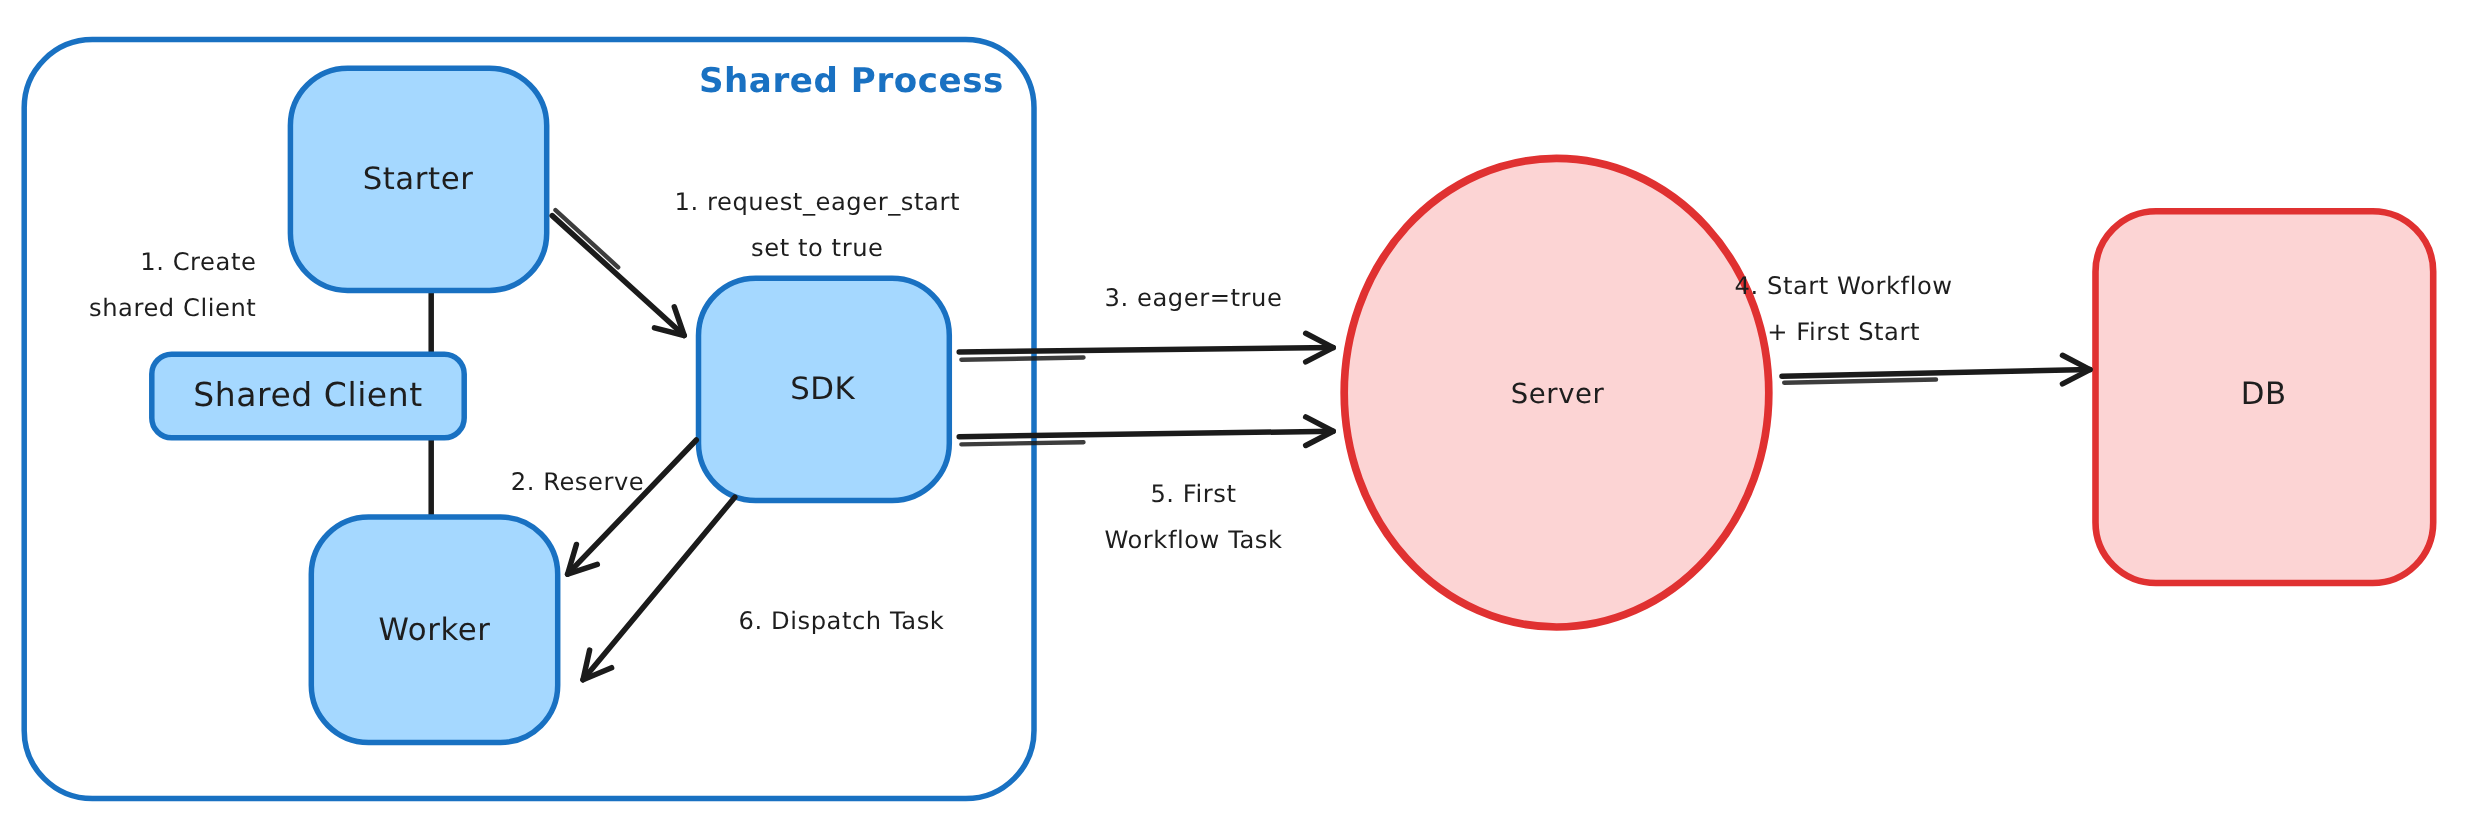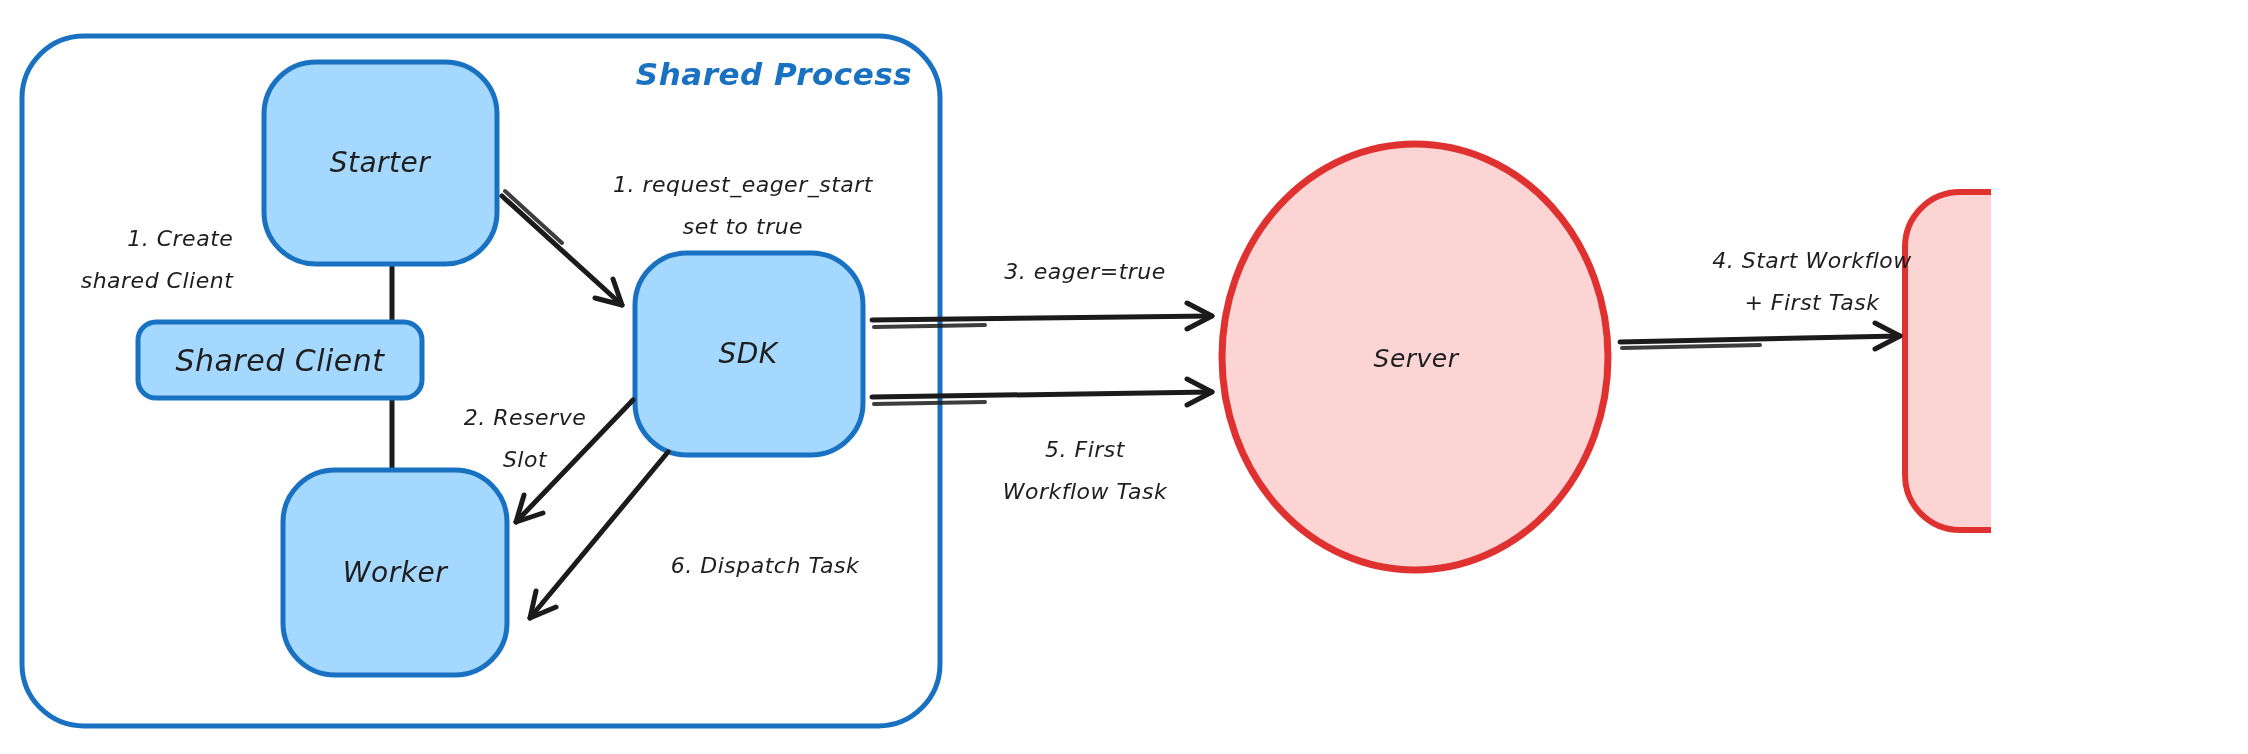--- a/index.html
+++ b/index.html
@@ -6,25 +6,24 @@
     --blue_stroke:#1971c2;
     --blue_fill:#a5d8ff;
     --red_stroke:#e03131;
     --red_fill:#fcd4d4;
     --text:#1e1e1e;
     --background:#ffffff;
   }
   html,body{margin:0;padding:0;background:var(--background);}
   .stage{
     position:relative;
-    width:1991px;height:754px;
+    width:2248px;height:754px;
     background:var(--background);
     font-family:"DejaVu Sans","Liberation Sans",sans-serif;
     overflow:hidden;
-    font-style:italic;
   }
   .stage svg{position:absolute;left:0;top:0;}
   .lbl{
     position:absolute;
     transform:translate(-50%,-50%);
     color:var(--text);
     white-space:nowrap;
     text-align:center;
     letter-spacing:0.5px;
   }
@@ -105,30 +104,29 @@
     <div>shared Client</div>
   </div>
 
   <div class="lbl ann" style="left:743px;top:206px;">
     <div>1. request_eager_start</div>
     <div>set to true</div>
   </div>
 
   <div class="lbl ann" style="left:525px;top:439px;">
     <div>2. Reserve</div>
-    <div>Slot</div>
   </div>
 
   <div class="lbl ann" style="left:1085px;top:272px;">3. eager=true</div>
 
   <div class="lbl ann" style="left:1085px;top:471px;">
     <div>5. First</div>
     <div>Workflow Task</div>
   </div>
 
   <div class="lbl ann" style="left:765px;top:566px;">6. Dispatch Task</div>
 
-  <div class="lbl ann" style="left:1812px;top:282px;">
+  <div class="lbl ann" style="left:1676px;top:282px;">
     <div>4. Start Workflow</div>
-    <div>+ First Task</div>
+    <div>+ First Start</div>
   </div>
 
 </div>
 
 </body></html>

